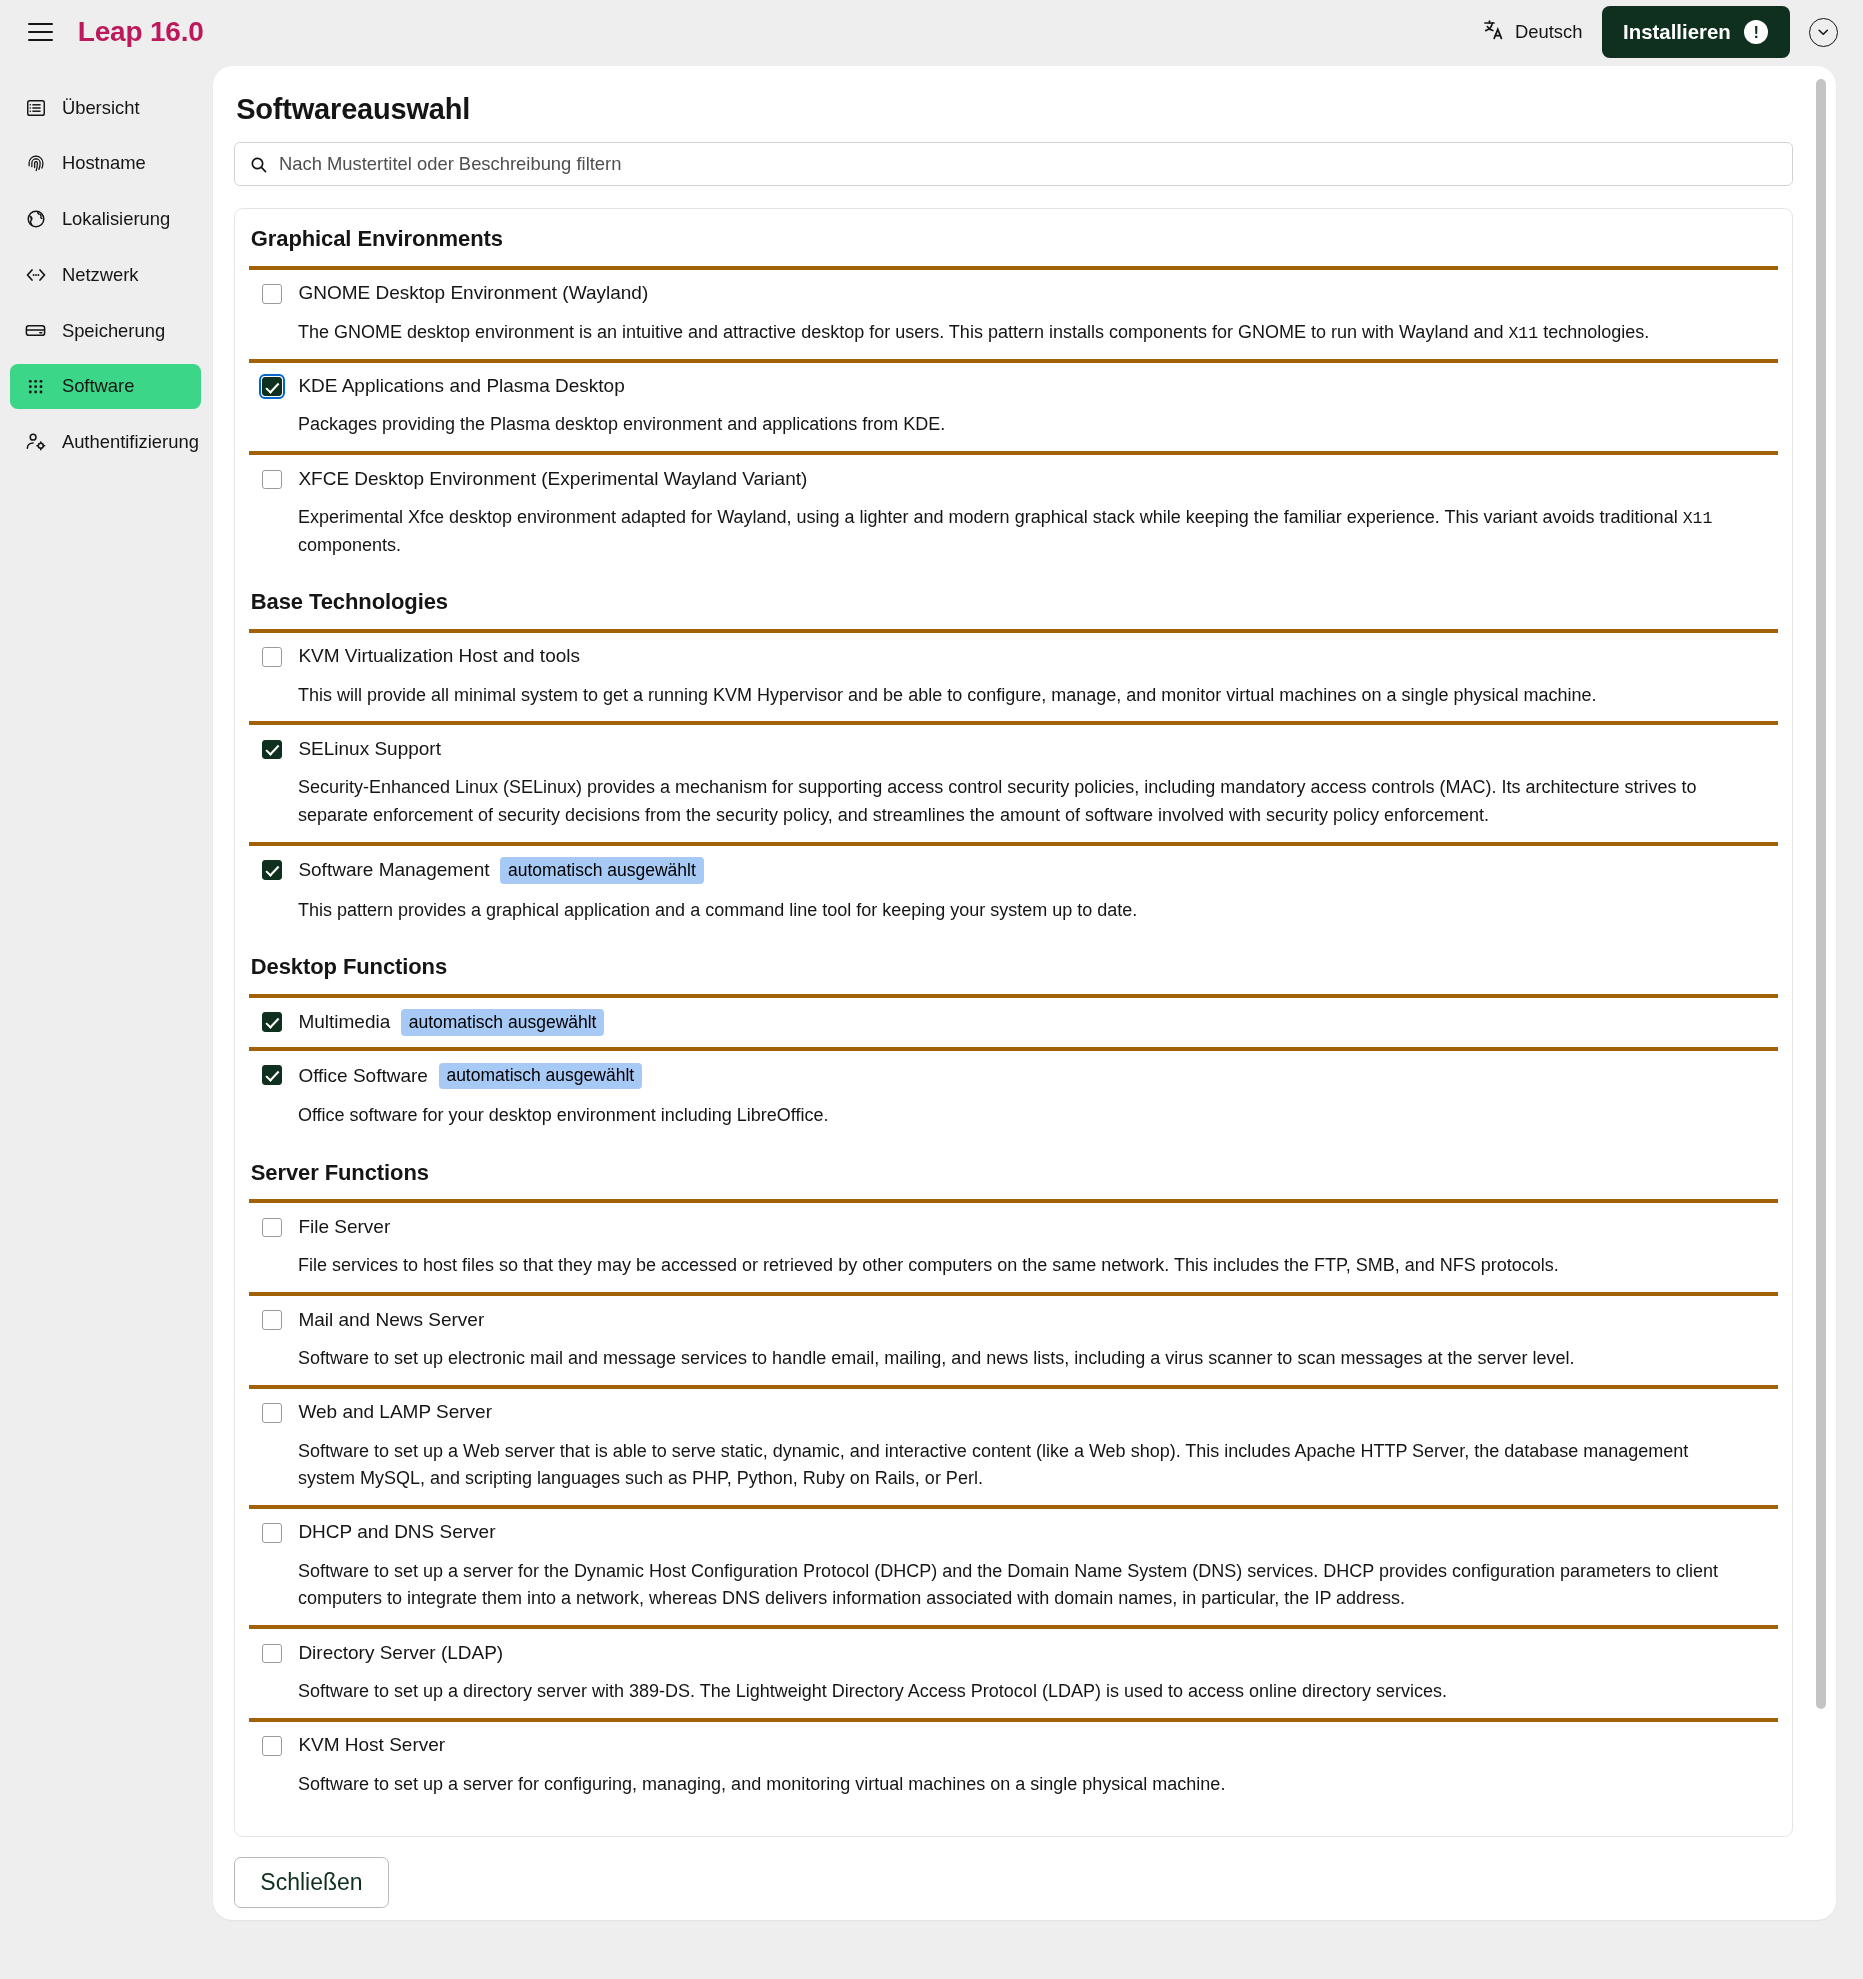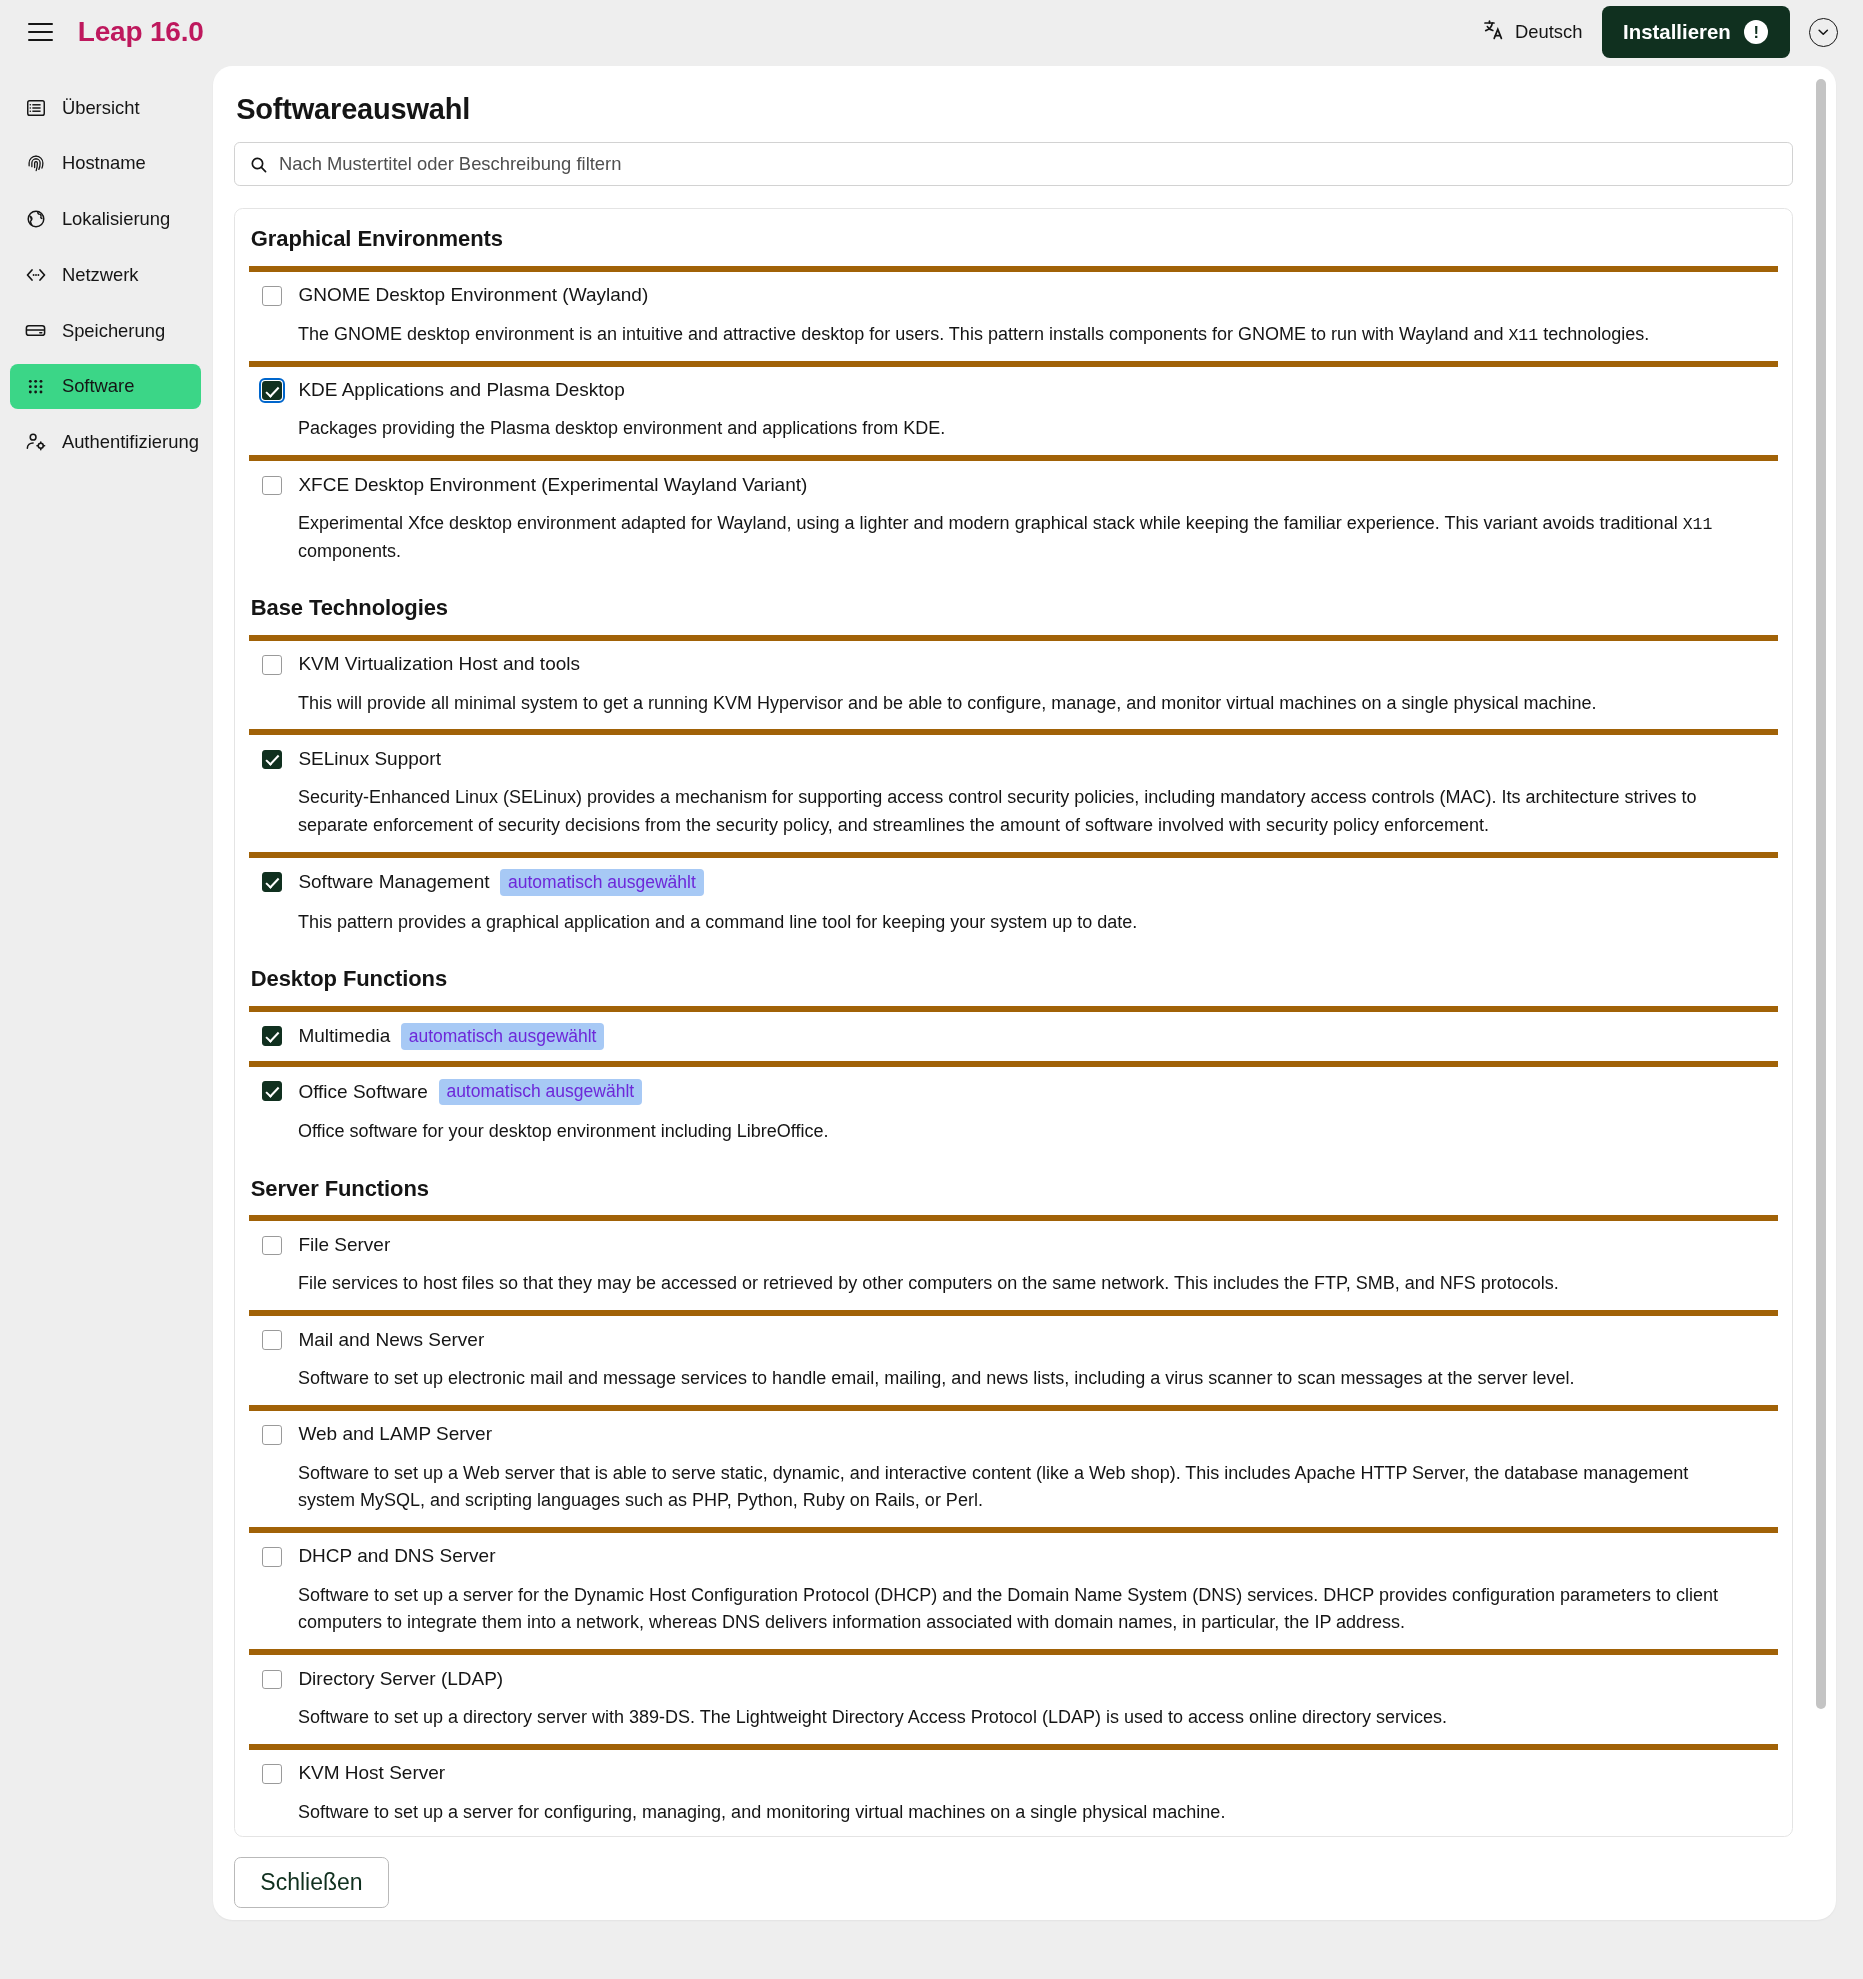--- a/index.html
+++ b/index.html
@@ -186,21 +186,21 @@
   }
 
   .group-title {
     font-size: 22px;
     font-weight: 700;
     color: #151515;
     padding: 17.5px 0 13.6px 1.9px;
     letter-spacing: -0.1px;
   }
   .pattern-row {
-    border-top: 6px solid #a16207;
+    border-top: 4px solid #a16207;
     padding: 11.6px 0 10.7px 0;
   }
   .pattern-head {
     display: flex;
     align-items: flex-start;
     gap: 16.5px;
     padding-left: 13.6px;
   }
   .cb {
     width: 19.4px; height: 19.4px;
@@ -236,21 +236,21 @@
     font-size: 19px;
     color: #151515;
     line-height: 1.3;
     display: flex;
     align-items: center;
     gap: 10.7px;
     flex-wrap: wrap;
   }
   .auto-badge {
     background: #a7c9f5;
-    color: #6d28d9;
+    color: #000000;
     font-size: 17.5px;
     border-radius: 3.9px;
     padding: 2.9px 7.8px 3.9px 7.8px;
     line-height: 1.15;
     white-space: nowrap;
   }
   .pattern-desc {
     font-size: 18px;
     color: #151515;
     line-height: 1.52;

